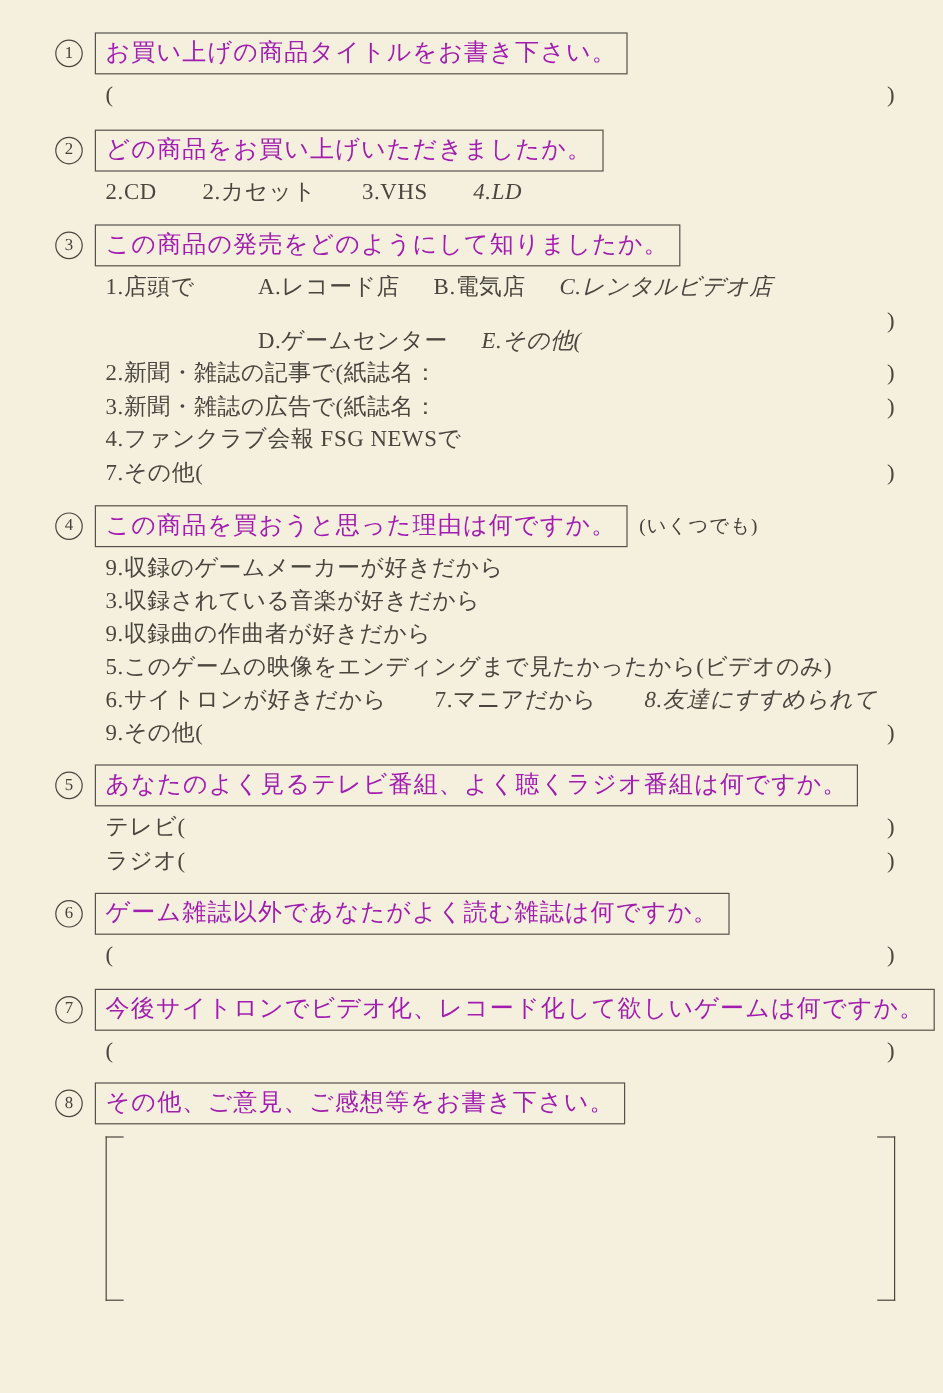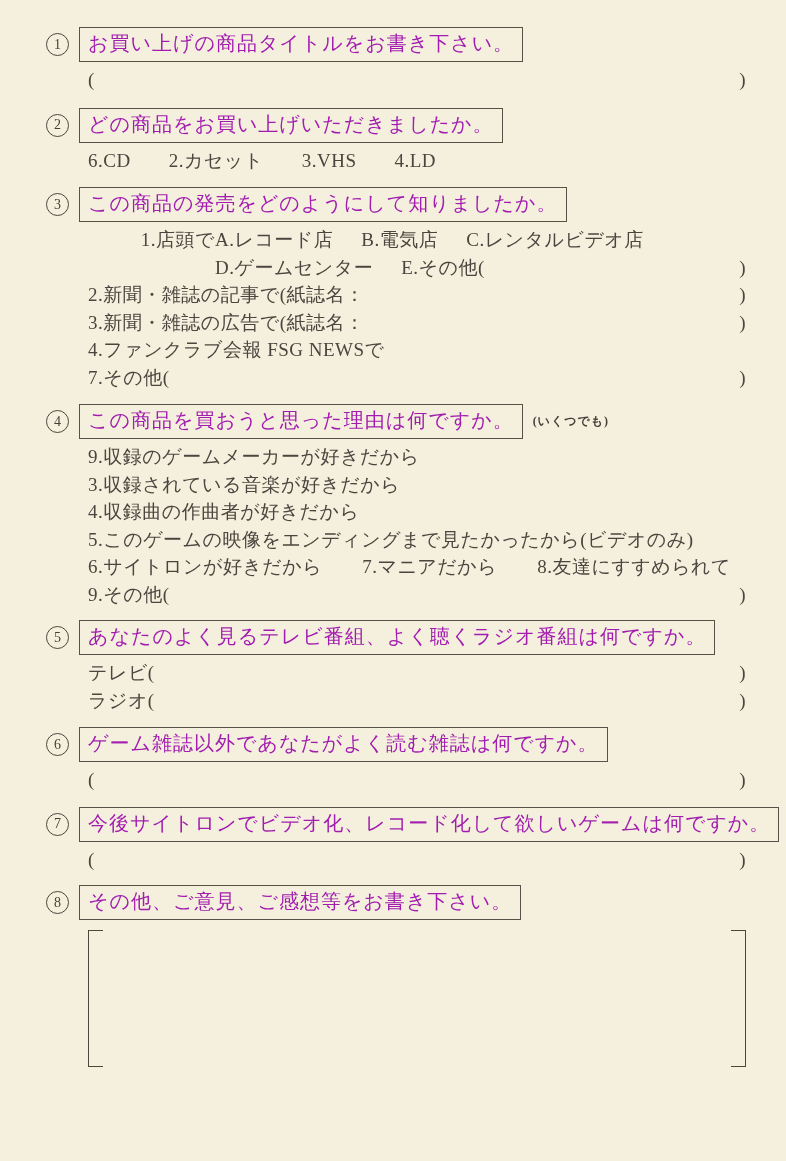--- a/index.html
+++ b/index.html
@@ -25,37 +25,37 @@
     font-size: 14px; line-height: 1;
   }
   .qbox {
     border: 1.5px solid #56524a;
     padding: 2px 8px 4px;
     font-size: 20px;
     letter-spacing: 1px;
     white-space: nowrap;
     color: #a21caf;
   }
-  .note { font-size: 12px; letter-spacing: 1px; white-space: nowrap; font-weight: bold; }
+  .note { font-size: 16px; letter-spacing: 1px; white-space: nowrap; }
   .rows { margin: 4px 0 0 42px; }
   .row {
     display: flex;
     font-size: 19px;
     line-height: 27.5px;
     letter-spacing: 0.5px;
     color: #4a463f;
   }
   .row.spread { justify-content: space-between; }
   .opts { display: inline-flex; }
   .opts.g28 > span { margin-right: 28px; text-align: center; }
   .opts.g38 > span { margin-right: 38px; }
   .opts.g40 > span { margin-right: 40px; text-align: center; }
-  .opts > span:last-child { margin-right: 0; }
-  .fixed-label { display: inline-block; width: 127px; text-align: right; }
-  .indent127 { padding-left: 127px; }
+  .opts > span:last-child { margin-right: 0; font-style: italic; }
+  .fixed-label { display: inline-block; width: 127px; }
+  .indent127 { padding-left: 127px; margin-top: 17px; }
   .mt14 { margin-top: 14px; }
   .mt13 { margin-top: 13px; }
   .mt12 { margin-top: 12px; }
   .comment-area {
     margin: 10px 0 0 42px;
     height: 137px;
     display: flex;
     justify-content: space-between;
   }
   .bracket { width: 15px; }
@@ -85,21 +85,21 @@
   <div class="q mt14">
     <div class="q-header">
       <span class="marker">
           <span>2</span>
         </span>
       <span class="qbox">どの商品をお買い上げいただきましたか。</span>
     </div>
     <div class="rows">
       <div class="row">
         <span class="opts g38">
-          <span>6.CD</span>
+          <span>2.CD</span>
           <span>2.カセット</span>
           <span>3.VHS</span>
           <span>4.LD</span>
         </span>
       </div>
     </div>
   </div>
 
   <div class="q mt13">
     <div class="q-header">
@@ -151,21 +151,21 @@
       <span class="note">(いくつでも)</span>
     </div>
     <div class="rows">
       <div class="row">
         <span>9.収録のゲームメーカーが好きだから</span>
       </div>
       <div class="row">
         <span>3.収録されている音楽が好きだから</span>
       </div>
       <div class="row">
-        <span>4.収録曲の作曲者が好きだから</span>
+        <span>9.収録曲の作曲者が好きだから</span>
       </div>
       <div class="row">
         <span>5.このゲームの映像をエンディングまで見たかったから(ビデオのみ)</span>
       </div>
       <div class="row">
         <span class="opts g40">
           <span>6.サイトロンが好きだから</span>
           <span>7.マニアだから</span>
           <span>8.友達にすすめられて</span>
         </span>

